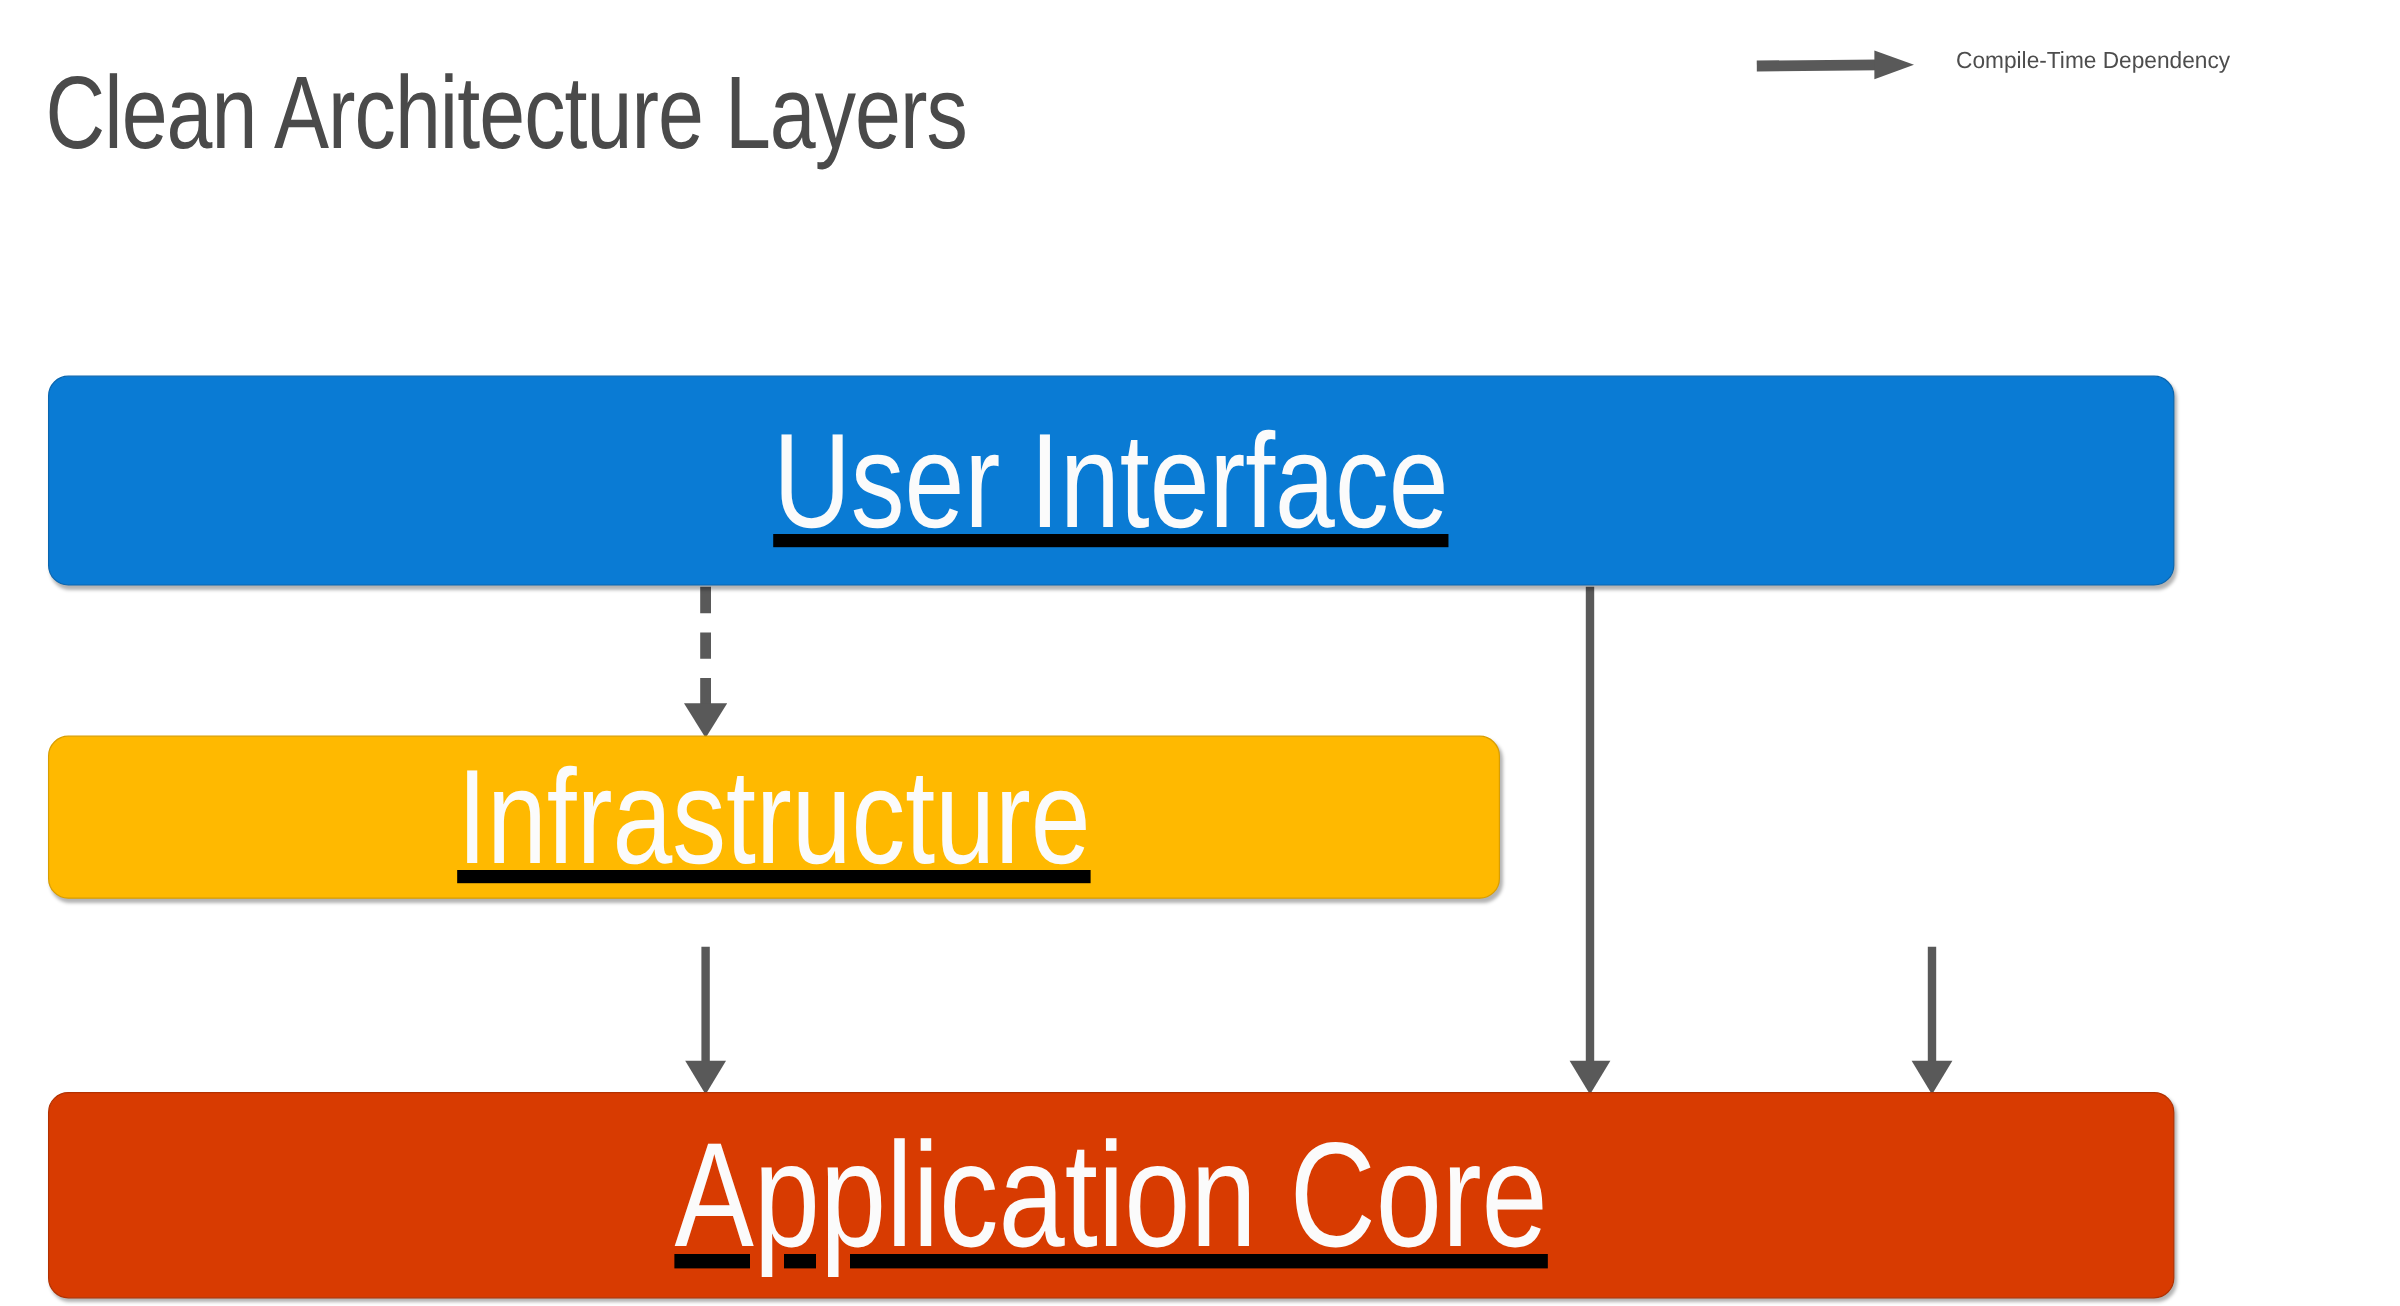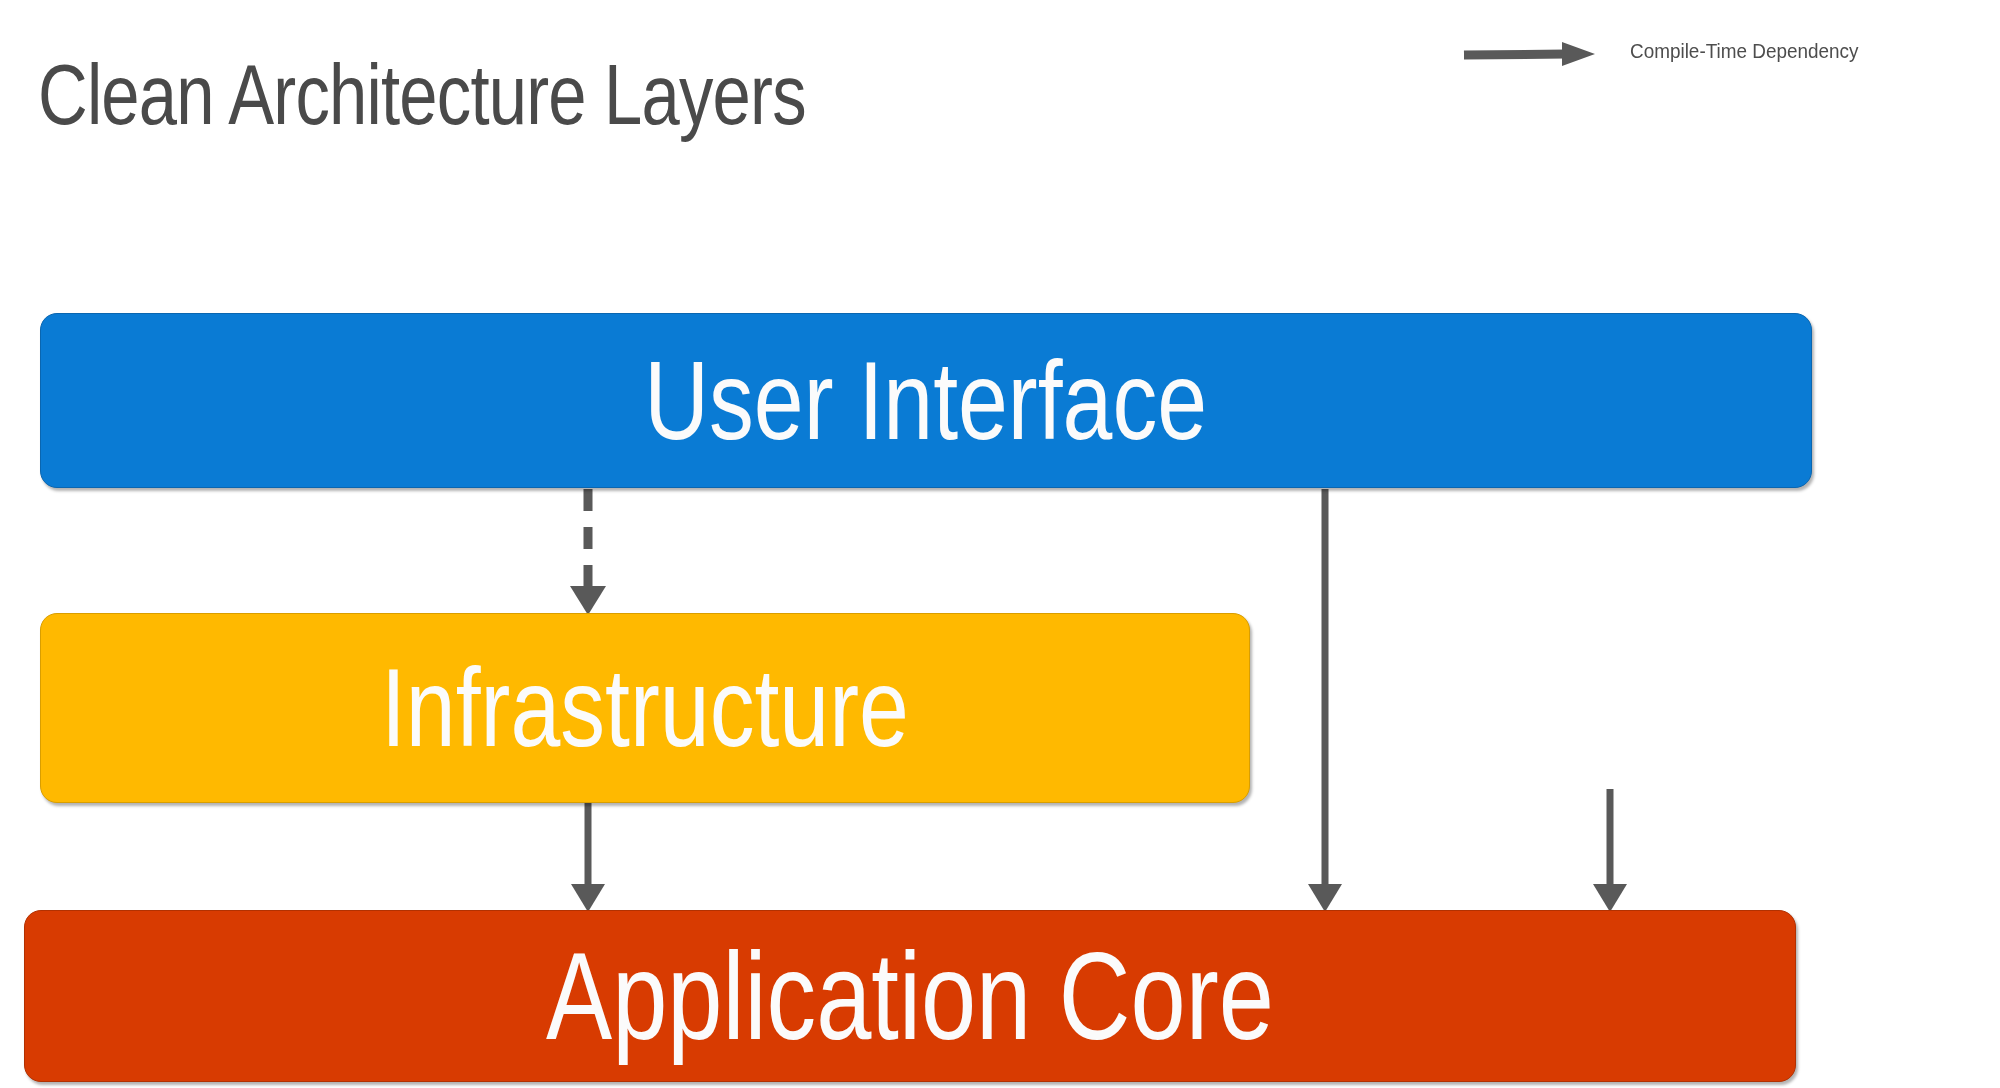--- a/index.html
+++ b/index.html
@@ -76,56 +76,57 @@
 
   
   .layer-box {
     position: absolute;
     border-radius: 17px;
     box-sizing: border-box;
     display: flex;
     align-items: center;
     justify-content: center;
     box-shadow: 2px 3px 3px rgba(0,0,0,0.30);
+    text-decoration: underline;
   }
   .layer-label {
     color: #fbfbfb;
     font-weight: 400;
     line-height: 1;
     white-space: nowrap;
     transform: scaleX(0.80);
     display: inline-block;
   }
 
   #box-ui {
     left: 40px;  top: 313px;
     width: 1772px; height: 175px;
     background: #0a7bd4;
     border: 1.5px solid #0a66b0;
   }
   #box-ui .layer-label { font-size: 112px; }
 
   #box-infra {
     left: 40px;  top: 613px;
-    width: 1210px; height: 190px;
+    width: 1210px; height: 136px;
     background: #ffb900;
     border: 1.5px solid #d99e00;
   }
   #box-infra .layer-label { font-size: 112px; }
 
   #box-tests {
     left: 1400px; top: 613px;
     width: 412px;  height: 175px;
     background: #5c2d91;
     border: 1.5px solid #4a2475;
   }
   #box-tests .layer-label { font-size: 112px; }
 
   #box-core {
-    left: 24px;  top: 910px;
+    left: 40px;  top: 910px;
     width: 1772px; height: 172px;
     background: #d83b01;
     border: 1.5px solid #b23101;
   }
   #box-core .layer-label { font-size: 124px; }
 
   
   #arrows {
     position: absolute;
     left: 0; top: 0;

